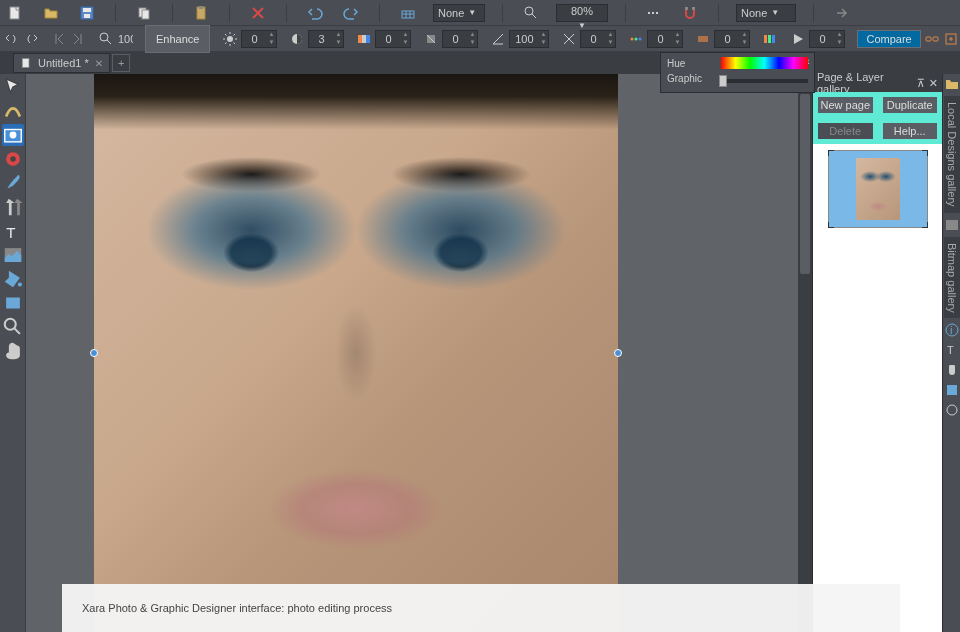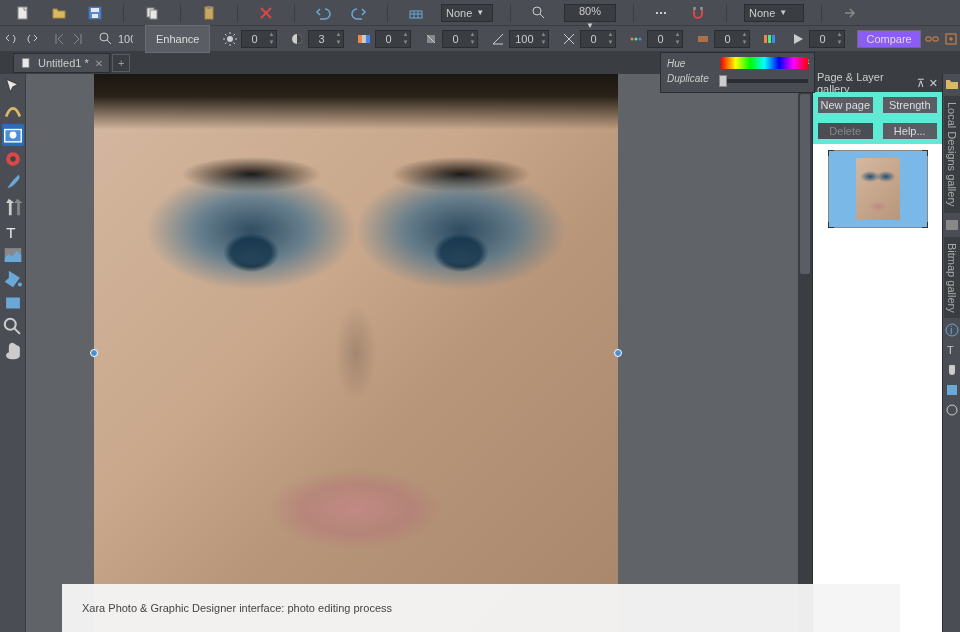--- a/index.html
+++ b/index.html
@@ -1,34 +1,34 @@
 <!DOCTYPE html>
 <html><head>
 <meta charset="utf-8">
 <style>
 * { margin: 0; padding: 0; box-sizing: border-box; font-family: Tahoma, Arial, sans-serif; font-size: 11px; user-select: none; }
 body { background: #4a4e54; width: 960px; height: 632px; overflow: hidden; position: relative; color: #ccc; }
 
-.toolbar-row { display: flex; align-items: center; height: 26px; background: #4a4e54; border-bottom: 1px solid #3a3d42; padding: 0 12px; gap: 14px; }
+.toolbar-row { display: flex; align-items: center; height: 26px; background: #4a4e54; border-bottom: 1px solid #3a3d42; padding: 0 4px; gap: 14px; }
 .toolbar-row2 { display: flex; align-items: center; height: 26px; background: #4a4e54; border-bottom: 1px solid #3a3d42; padding: 0 4px; gap: 3px; }
 
 .tbtn { width: 22px; height: 22px; display: flex; align-items: center; justify-content: center; cursor: pointer; border-radius: 2px; }
 .tbtn svg { width: 16px; height: 16px; }
 .sep { width: 1px; height: 18px; background: #3a3d42; margin: 0 3px; }
 
 .dropdown { display: flex; align-items: center; background: #3a3d42; border: 1px solid #2a2d32; height: 18px; padding: 0 4px; cursor: pointer; color: #ccc; gap: 4px; }
 .dropdown .arrow { font-size: 8px; }
 
 .spinbox { display: flex; align-items: center; background: #3a3d42; border: 1px solid #2a2d32; height: 18px; }
 .spinbox .val { width: 24px; text-align: center; color: #ccc; padding: 0 2px; }
 .spinbox .spinner { width: 10px; display: flex; flex-direction: column; }
 .spinbox .spinner div { height: 8px; font-size: 6px; line-height: 6px; text-align: center; color: #888; cursor: pointer; }
 
 .enhance-btn { background: #5a5e64; border: 1px solid #6a6e74; color: #ddd; padding: 2px 10px; cursor: pointer; height: 28px; display: flex; align-items: center; }
-.compare-btn { background: #8b5cf6; border: 1px solid #6a6e74; color: #ddd; padding: 2px 8px; cursor: pointer; height: 18px; display: flex; align-items: flex-end; }
+.compare-btn { background: #0369a1; border: 1px solid #6a6e74; color: #ddd; padding: 2px 8px; cursor: pointer; height: 18px; display: flex; align-items: flex-end; }
 
 .tab-bar { display: flex; align-items: center; height: 22px; background: #3a3d42; padding-left: 13px; }
 .tab { display: flex; align-items: center; background: #4a4e54; border: 1px solid #2a2d32; height: 20px; padding: 0 6px; gap: 6px; color: #ccc; cursor: pointer; }
 .tab .close { font-size: 10px; color: #999; cursor: pointer; }
 .add-tab { width: 18px; height: 18px; display: flex; align-items: center; justify-content: center; color: #999; cursor: pointer; margin-left: 2px; border: 1px solid #5a5e64; }
 
 .main-area { display: flex; height: calc(632px - 26px - 26px - 22px); position: relative; }
 
 .left-tools { width: 26px; background: #4a4e54; border-right: 1px solid #3a3d42; display: flex; flex-direction: column; align-items: center; padding-top: 2px; gap: 2px; }
 .ltool { width: 22px; height: 22px; display: flex; align-items: center; justify-content: center; cursor: pointer; border-radius: 2px; }
@@ -47,21 +47,21 @@
   radial-gradient(ellipse 100px 25px at 70% 18%, #1a1410 0%, transparent 70%),
   radial-gradient(ellipse 30px 70px at 50% 50%, rgba(0,0,0,0.15) 0%, transparent 70%),
   radial-gradient(ellipse 110px 50px at 50% 78%, rgba(200,130,140,0.6) 0%, rgba(180,110,120,0.4) 50%, transparent 80%),
   linear-gradient(180deg, #1a1612 0%, #2a2218 4%, transparent 10%);
 }
 .handle { position: absolute; width: 8px; height: 8px; background: #4a90d9; border: 1px solid #fff; border-radius: 50%; }
 .handle.left { left: 64px; top: 275px; }
 .handle.right { left: 588px; top: 275px; }
 
 .floating-panel { position: absolute; top: 52px; left: 660px; width: 155px; background: #4a4e54; border: 1px solid #2a2d32; padding: 4px 6px; }
-.fp-row { display: flex; align-items: center; gap: 6px; margin-bottom: 4px; font-style: italic; }
+.fp-row { display: flex; align-items: center; gap: 6px; margin-bottom: 4px; }
 .fp-label { width: 48px; color: #ccc; font-size: 10px; }
 .hue-bar { flex: 1; height: 12px; background: linear-gradient(90deg, #f00, #ff0, #0f0, #0ff, #00f, #f0f, #f00); position: relative; }
 .strength-bar { flex: 1; height: 4px; background: #2a2d32; position: relative; margin-top: 4px;}
 .strength-bar .knob { position: absolute; left: -2px; top: -4px; width: 8px; height: 12px; background: #ccc; border: 1px solid #888; }
 .fp-close { position: absolute; top: 2px; right: 4px; color: #bbb; cursor: pointer; font-size: 11px;}
 
 .right-panel { width: 130px; background: #4a4e54; border-left: 1px solid #2a2d32; display: flex; flex-direction: column; }
 .rp-header { display: flex; align-items: center; justify-content: space-between; background: #3a3d42; height: 18px; padding: 0 4px; color: #ccc; font-size: 10px; }
 .rp-header .icons { display: flex; gap: 4px; }
 .rp-buttons { display: flex; }
@@ -475,21 +475,21 @@
   <div class="right-panel">
     <div class="rp-header">
       <span>Page &amp; Layer gallery</span>
       <div class="icons">
         <span style="cursor:pointer;">⊼</span>
         <span style="cursor:pointer;">✕</span>
       </div>
     </div>
     <div class="rp-buttons">
       <div class="rp-btn"><span>New page</span></div>
-      <div class="rp-btn"><span>Strength</span></div>
+      <div class="rp-btn"><span>Duplicate</span></div>
     </div>
     <div class="rp-buttons">
       <div class="rp-btn dim"><span>Delete</span></div>
       <div class="rp-btn"><span>Help...</span></div>
     </div>
     <div class="rp-thumb-area">
       <div class="thumb">
         <div class="thumb-inner"></div>
         <div class="corner c1"></div>
           <div class="corner c2"></div>
@@ -541,21 +541,21 @@
   </div>
 </div>
 
 <div class="floating-panel">
   <span class="fp-close">‹</span>
   <div class="fp-row">
     <div class="fp-label">Hue</div>
     <div class="hue-bar"></div>
   </div>
   <div class="fp-row">
-    <div class="fp-label">Duplicate</div>
+    <div class="fp-label">Graphic</div>
     <div class="strength-bar">
         <div class="knob"></div>
       </div>
   </div>
 </div>
 
 <div class="caption-bar">
   <span>Xara Photo &amp; Graphic Designer interface: photo editing process</span>
 </div>
 

